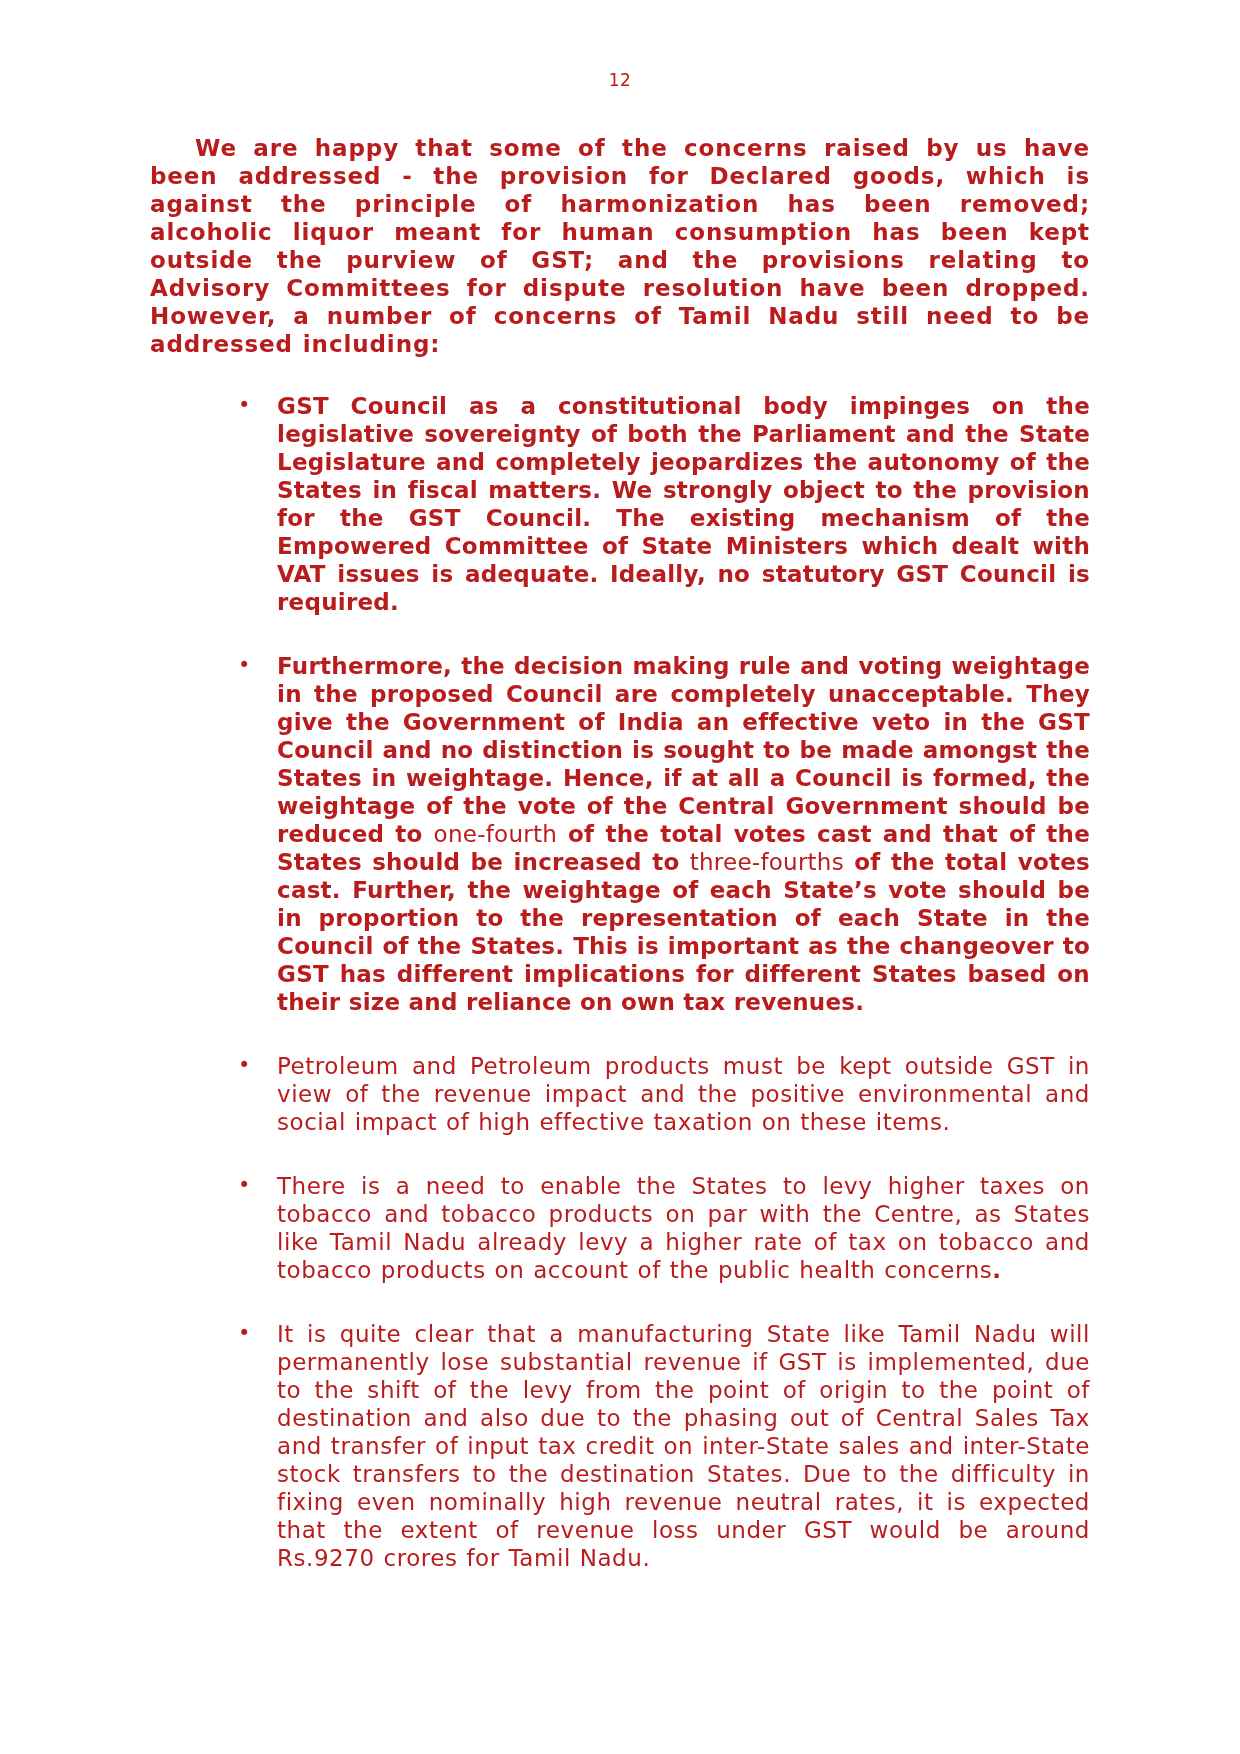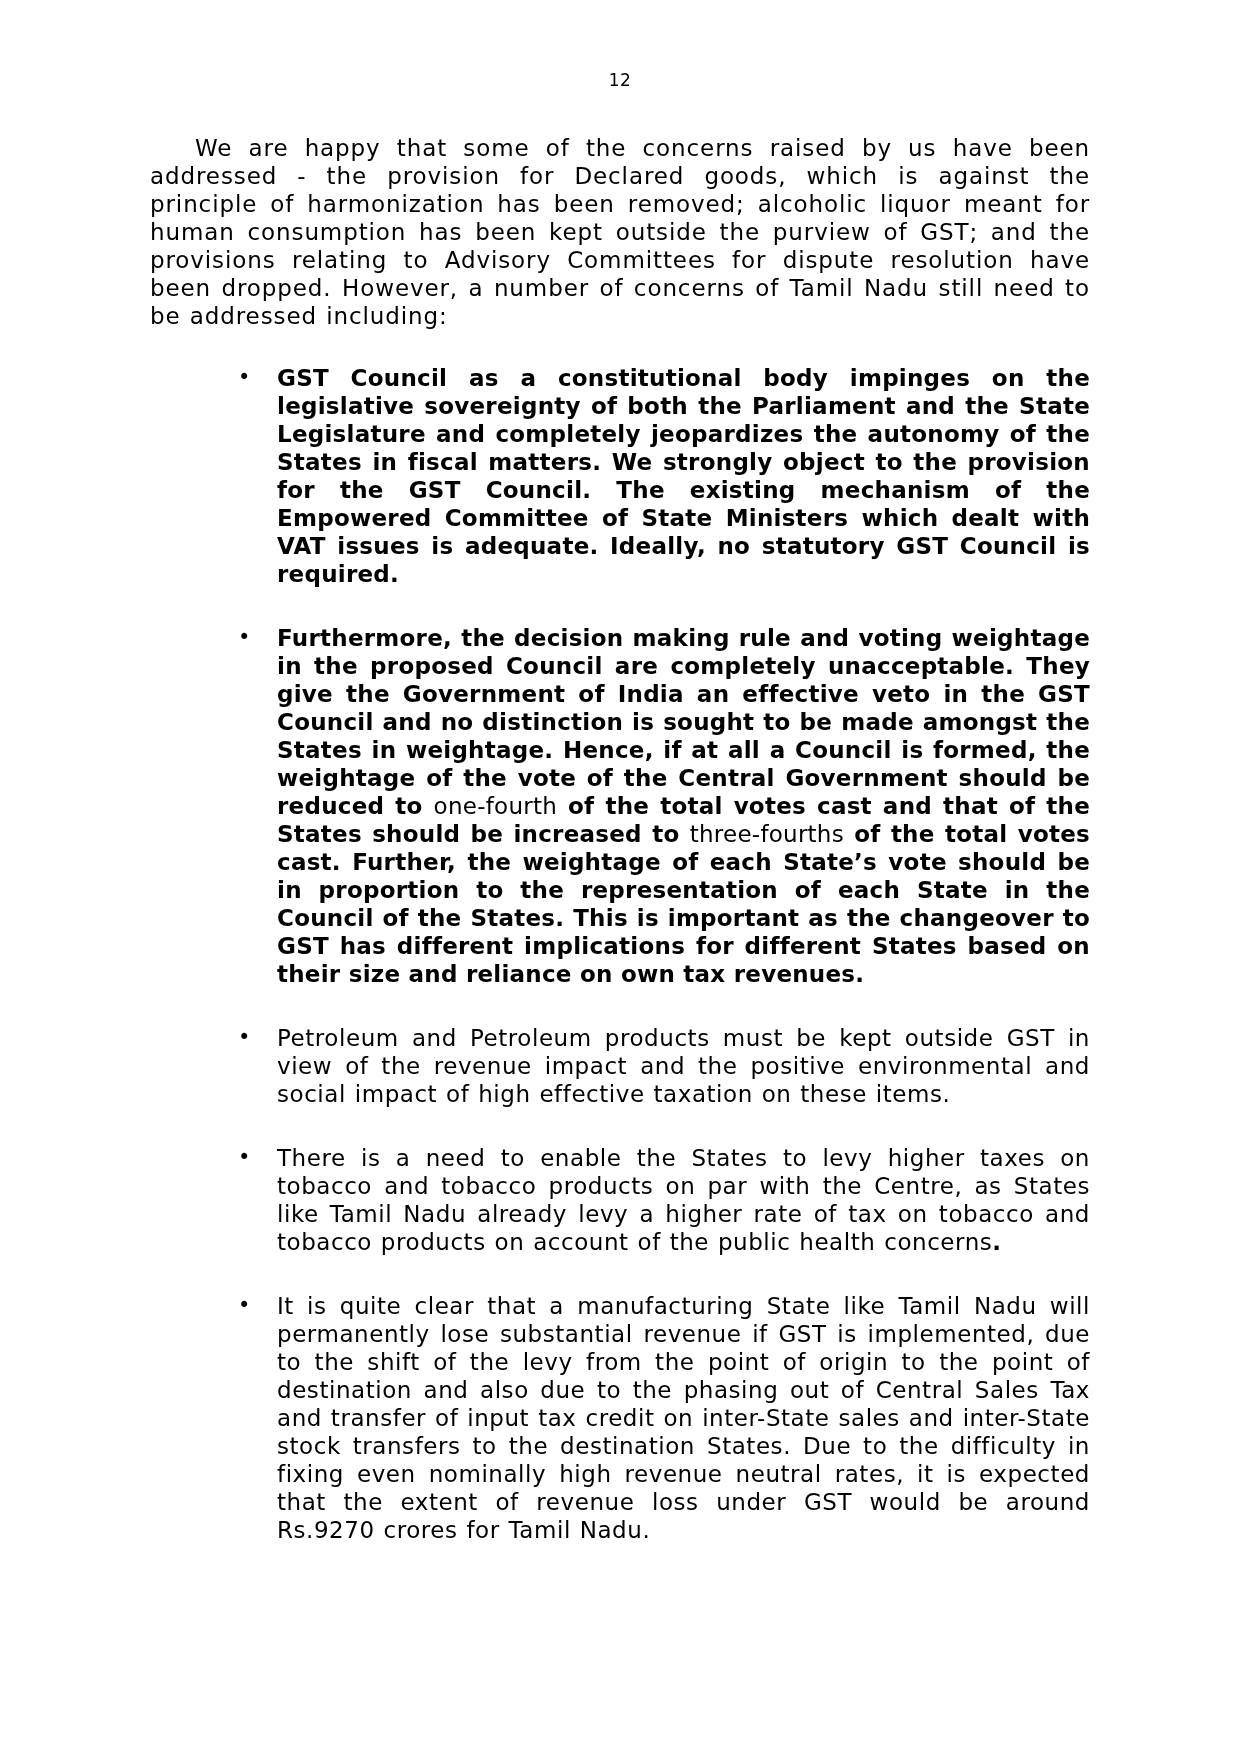--- a/index.html
+++ b/index.html
@@ -4,38 +4,38 @@
 <style>
   html, body {
     margin: 0;
     padding: 0;
     background: #ffffff;
   }
   .page {
     width: 1240px;
     height: 1754px;
     background: #ffffff;
-    color: #000000;
+    color: #b91c1c;
     font-family: "DejaVu Sans", sans-serif;
     font-size: 23px;
     line-height: 28px;
     box-sizing: border-box;
     padding: 70px 150px 0 150px;
     overflow: hidden;
   }
   .page-number {
     text-align: center;
     font-size: 17px;
     line-height: 20px;
     font-weight: normal;
     margin: 0 0 44px 0;
     letter-spacing: 0.5px;
   }
   .intro {
-    font-weight: normal;
+    font-weight: bold;
     text-align: justify;
     text-indent: 45px;
     letter-spacing: 0.9px;
     word-spacing: 1px;
     margin: 0 0 34px 0;
   }
   ul.concerns {
     list-style: none;
     margin: 0;
     padding: 0 0 0 127px;

